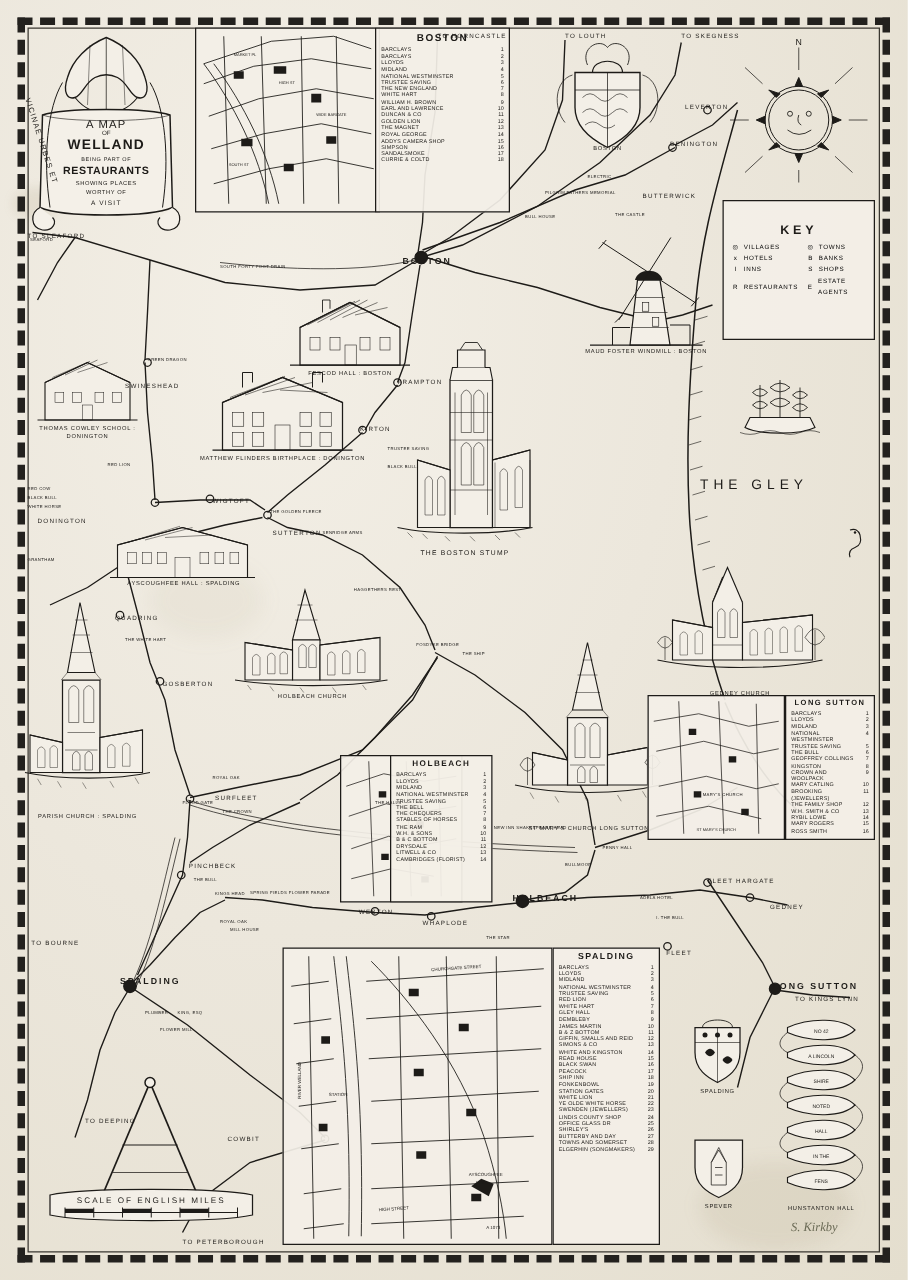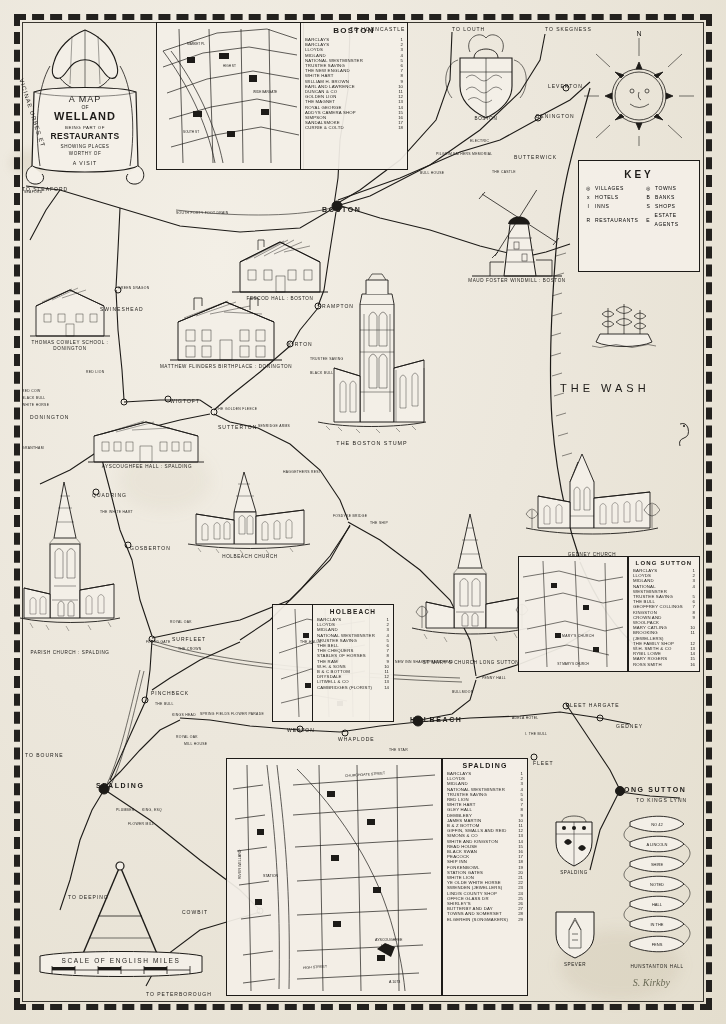--- a/index.html
+++ b/index.html
@@ -373,21 +373,21 @@
         <circle cx="54" cy="65" r="2"></circle>
         <circle cx="69" cy="65" r="2"></circle>
         <path d="M52 78 q9 7 19 0"></path>
         <path d="M61 66 q -2 6 2 8"></path>
       </g>
       <text x="61" y="10" font-size="7" text-anchor="middle" fill="#1d1b18" font-family="Liberation Sans, sans-serif">N</text>
     </svg>
   </div>
 
   <div class="panel" id="key-box">
-    <div class="panel-title" style="font-size:10px;letter-spacing:3px;margin-top:8px;">KEY</div>
+    <div class="panel-title" style="font-size:10px;letter-spacing:3px;margin-top:18px;">KEY</div>
     <div id="key-rows" style="padding-top:2px;">
         <div class="key-row">
           <div class="key-col">
             <span style="display: inline-block; width: 7px; text-align: center; font-size: 5px;">◎</span>
             <span>VILLAGES</span>
           </div>
           <div class="key-col">
             <span style="display: inline-block; width: 7px; text-align: center; font-size: 5px;">◎</span>
             <span>TOWNS</span>
           </div>
@@ -703,21 +703,21 @@
       </g>
       <path d="M4 46 q8 3 16 0 q8 -3 16 0 q8 3 16 0 q8 -3 16 0" fill="none" stroke="#1d1b18" stroke-width="0.5"></path>
     </svg>
   </div>
 
   <svg class="vig" style="left:672px;top:420px;" width="22" height="26" viewBox="0 0 22 26">
     <path d="M8 4 q6 -2 8 4 q2 8 -4 10 q-6 2 -4 8" fill="none" stroke="#1d1b18" stroke-width="0.9"></path>
     <circle cx="12" cy="6" r="1" fill="#1d1b18"></circle>
   </svg>
 
-  <div class="wash" style="left:560px;top:382px;">THE WASH</div>
+  <div class="wash" style="left:560px;top:382px;">THE GLEY</div>
 
   <div class="panel" style="left:518px;top:556px;width:110px;height:116px;">
     <svg width="108" height="114" viewBox="0 0 108 114">
       <g stroke="#1d1b18" stroke-width="0.6" fill="none">
         <path d="M4 20 L40 14 L80 24 L104 20"></path>
         <path d="M6 44 L44 36 L84 46 L104 42"></path>
         <path d="M8 72 L46 64 L86 74 L104 70"></path>
         <path d="M6 96 L48 88 L90 98"></path>
         <path d="M24 4 L28 110"></path>
         <path d="M56 4 L60 110"></path>

